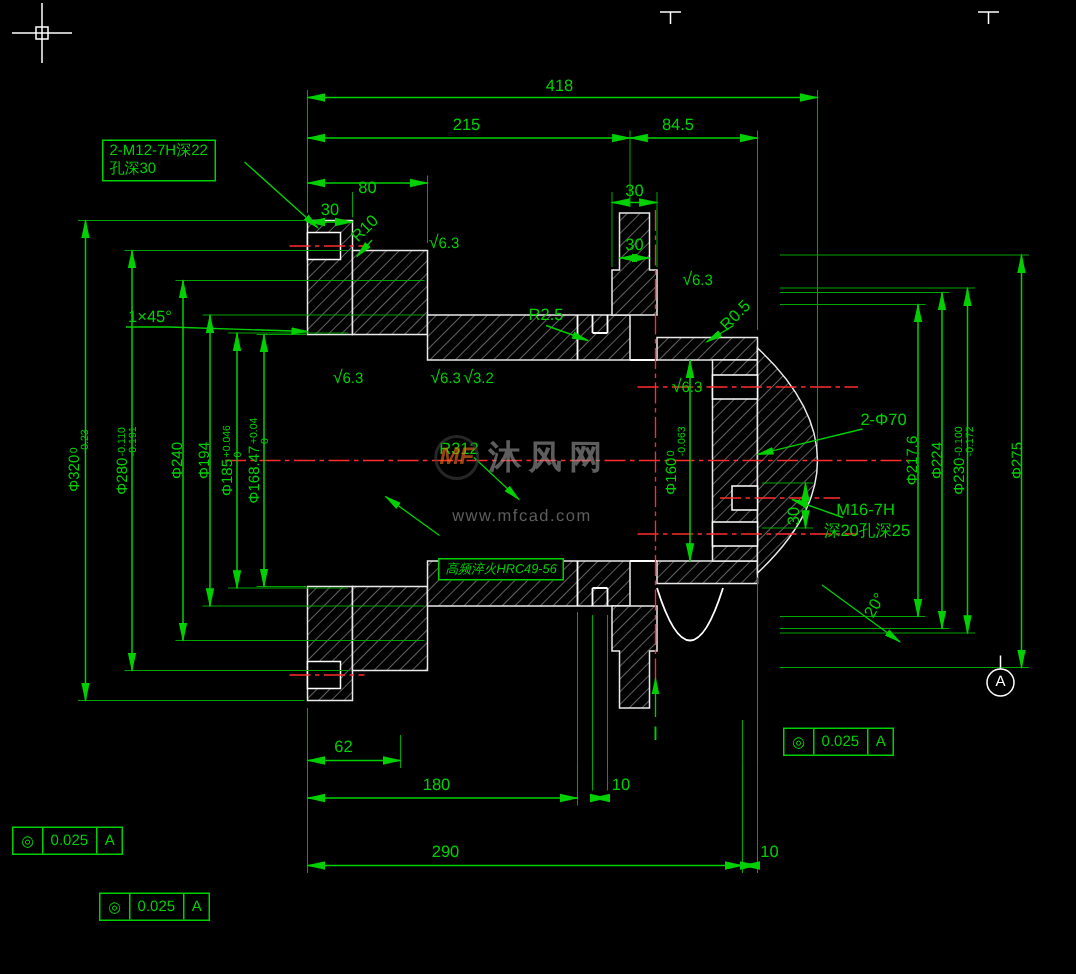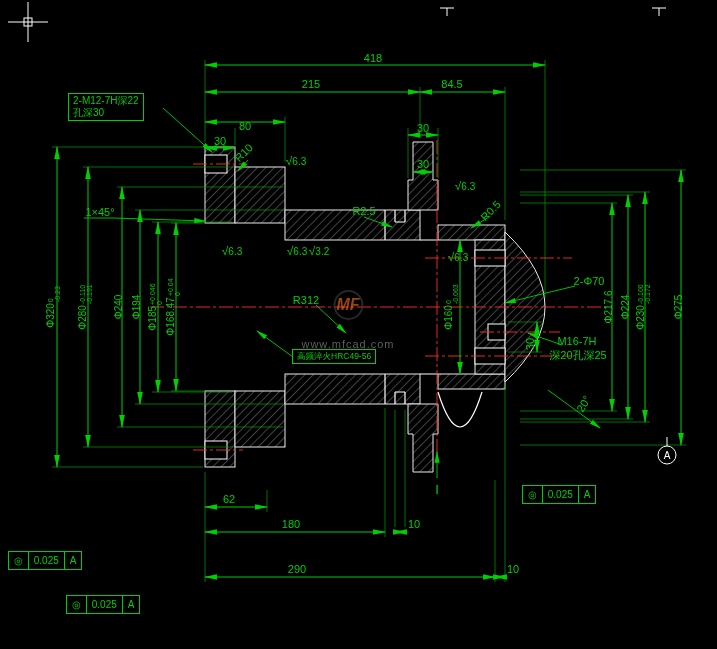--- a/index.html
+++ b/index.html
@@ -241,21 +241,21 @@
   <div class="t" style="left:100px;top:212px;">1×45°</div>
   <div class="t r60" style="left:584px;top:404px;">20°</div>
 
   <div class="rough" style="left:296px;top:161px;"><span class="g">√</span><span>6.3</span></div>
   <div class="rough" style="left:465px;top:186px;"><span class="g">√</span><span>6.3</span></div>
   <div class="rough" style="left:232px;top:251px;"><span class="g">√</span><span>6.3</span></div>
   <div class="rough" style="left:297px;top:251px;"><span class="g">√</span><span>6.3</span></div>
   <div class="rough" style="left:319px;top:251px;"><span class="g">√</span><span>3.2</span></div>
   <div class="rough" style="left:458px;top:257px;"><span class="g">√</span><span>6.3</span></div>
 
-  <div class="notebox" style="left:292px;top:349px;font-size:8.5px;line-height:11px;">高频淬火HRC49-56</div>
+  <div class="notebox" style="left:292px;top:372px;font-size:8.5px;line-height:11px;font-style:italic;">高频淬火HRC49-56</div>
 
   <div class="t" style="left:589px;top:281px;">2-Φ70</div>
   <div class="t" style="left:577px;top:341px;">M16-7H</div>
   <div class="t" style="left:578px;top:355px;">深20孔深25</div>
 
   <div class="t" style="left:437px;top:489px;font-size:13px;">I</div>
 
   <div class="datum" style="left:667px;top:455px;">A</div>
 
   <div class="frame" style="left:8px;top:551px;">
@@ -270,17 +270,18 @@
   </div>
   <div class="frame" style="left:522px;top:485px;">
     <span class="cell">◎</span>
     <span class="cell">0.025</span>
     <span class="cell">A</span>
   </div>
 
   <div class="wm">
     <div class="wm-row">
       <span class="wm-logo">MF</span>
+      <span class="wm-brand">沐风网</span>
     </div>
     <div class="wm-url">www.mfcad.com</div>
   </div>
 
 </div>
 
 </body></html>

